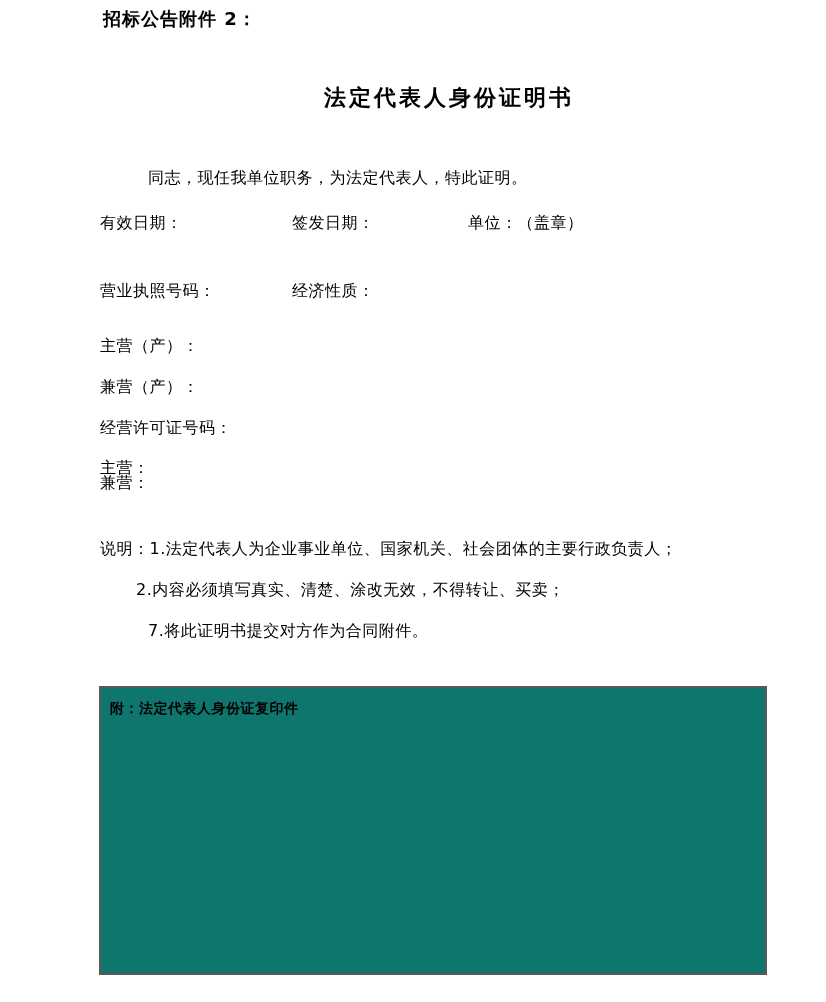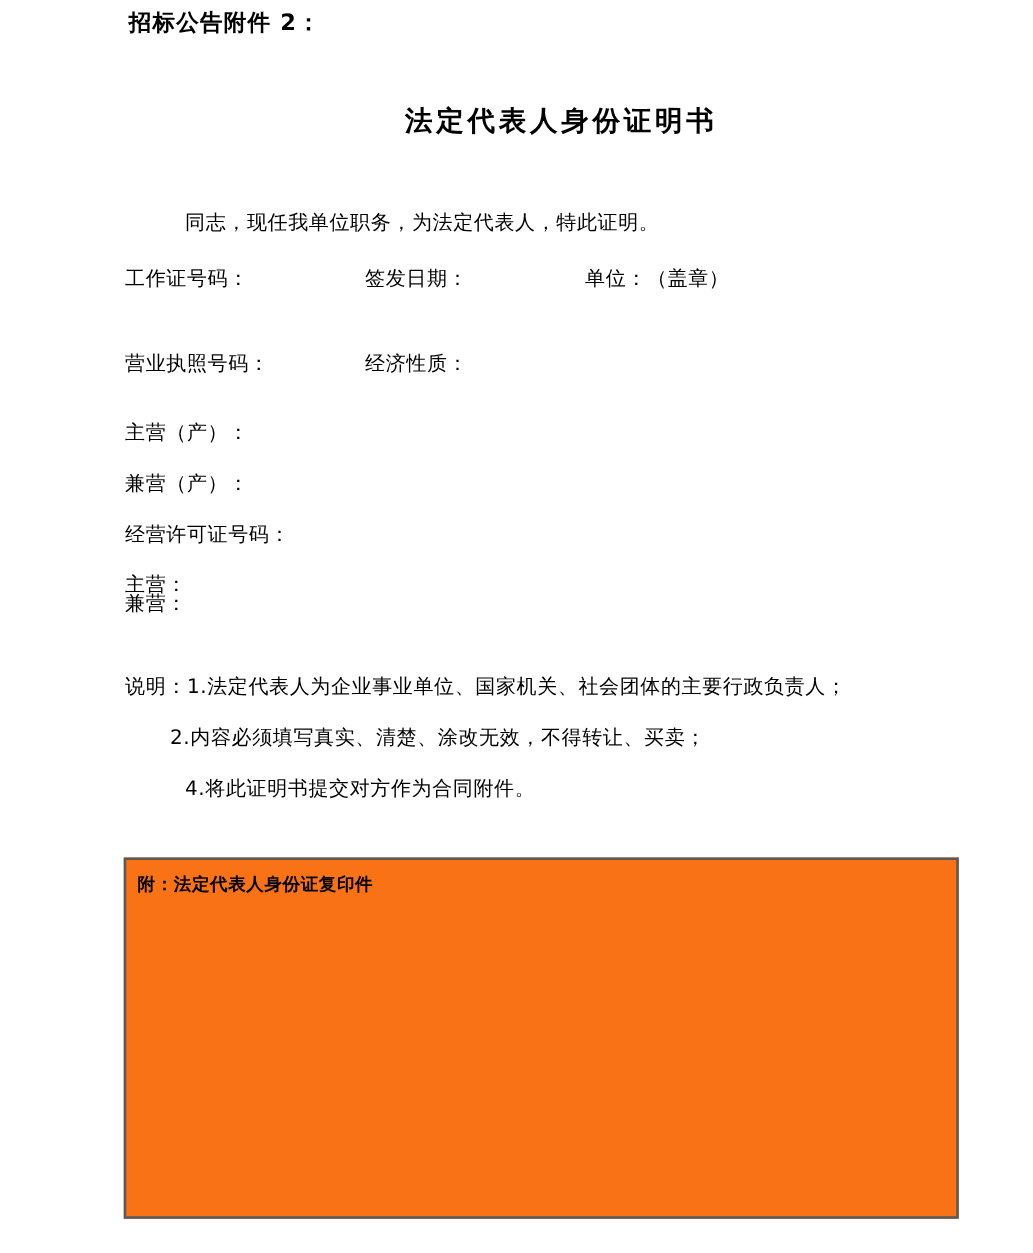--- a/index.html
+++ b/index.html
@@ -60,21 +60,21 @@
   .note1 { top: 538px; }
   .note2 { top: 579px; left: 136px; }
   .note3 { top: 620px; left: 148px; }
   .attachment-box {
     position: absolute;
     left: 99px;
     top: 686px;
     width: 664px;
     height: 285px;
     border: 2px solid #595959;
-    background: #f97316;
+    background: #0f766e;
     box-sizing: content-box;
   }
   .attachment-box-label {
     padding: 10px 0 0 9px;
     font-size: 14px;
     font-weight: bold;
     line-height: 20px;
     letter-spacing: 0.5px;
   }
 </style>
@@ -83,21 +83,21 @@
 
 <div class="page">
 
   <div class="attachment-label">招标公告附件 2：</div>
 
   <div class="doc-title">法定代表人身份证明书</div>
 
   <div class="line intro">同志，现任我单位职务，为法定代表人，特此证明。</div>
 
   <div class="line row1">
-    <span>工作证号码：</span>
+    <span>有效日期：</span>
     <span class="col2">签发日期：</span>
     <span class="col3">单位：（盖章）</span>
   </div>
 
 
   <div class="line row3">
     <span>营业执照号码：</span>
     <span class="col2">经济性质：</span>
   </div>
 
@@ -110,19 +110,19 @@
   <div class="line row7">主营：</div>
 
   <div class="line row8">兼营：</div>
 
   <div class="line note1">
     <span>说明：</span><span>1.法定代表人为企业事业单位、国家机关、社会团体的主要行政负责人；</span>
   </div>
 
   <div class="line note2">2.内容必须填写真实、清楚、涂改无效，不得转让、买卖；</div>
 
-  <div class="line note3">4.将此证明书提交对方作为合同附件。</div>
+  <div class="line note3">7.将此证明书提交对方作为合同附件。</div>
 
   <div class="attachment-box">
     <div class="attachment-box-label">附：法定代表人身份证复印件</div>
   </div>
 
 </div>
 
 </body></html>

